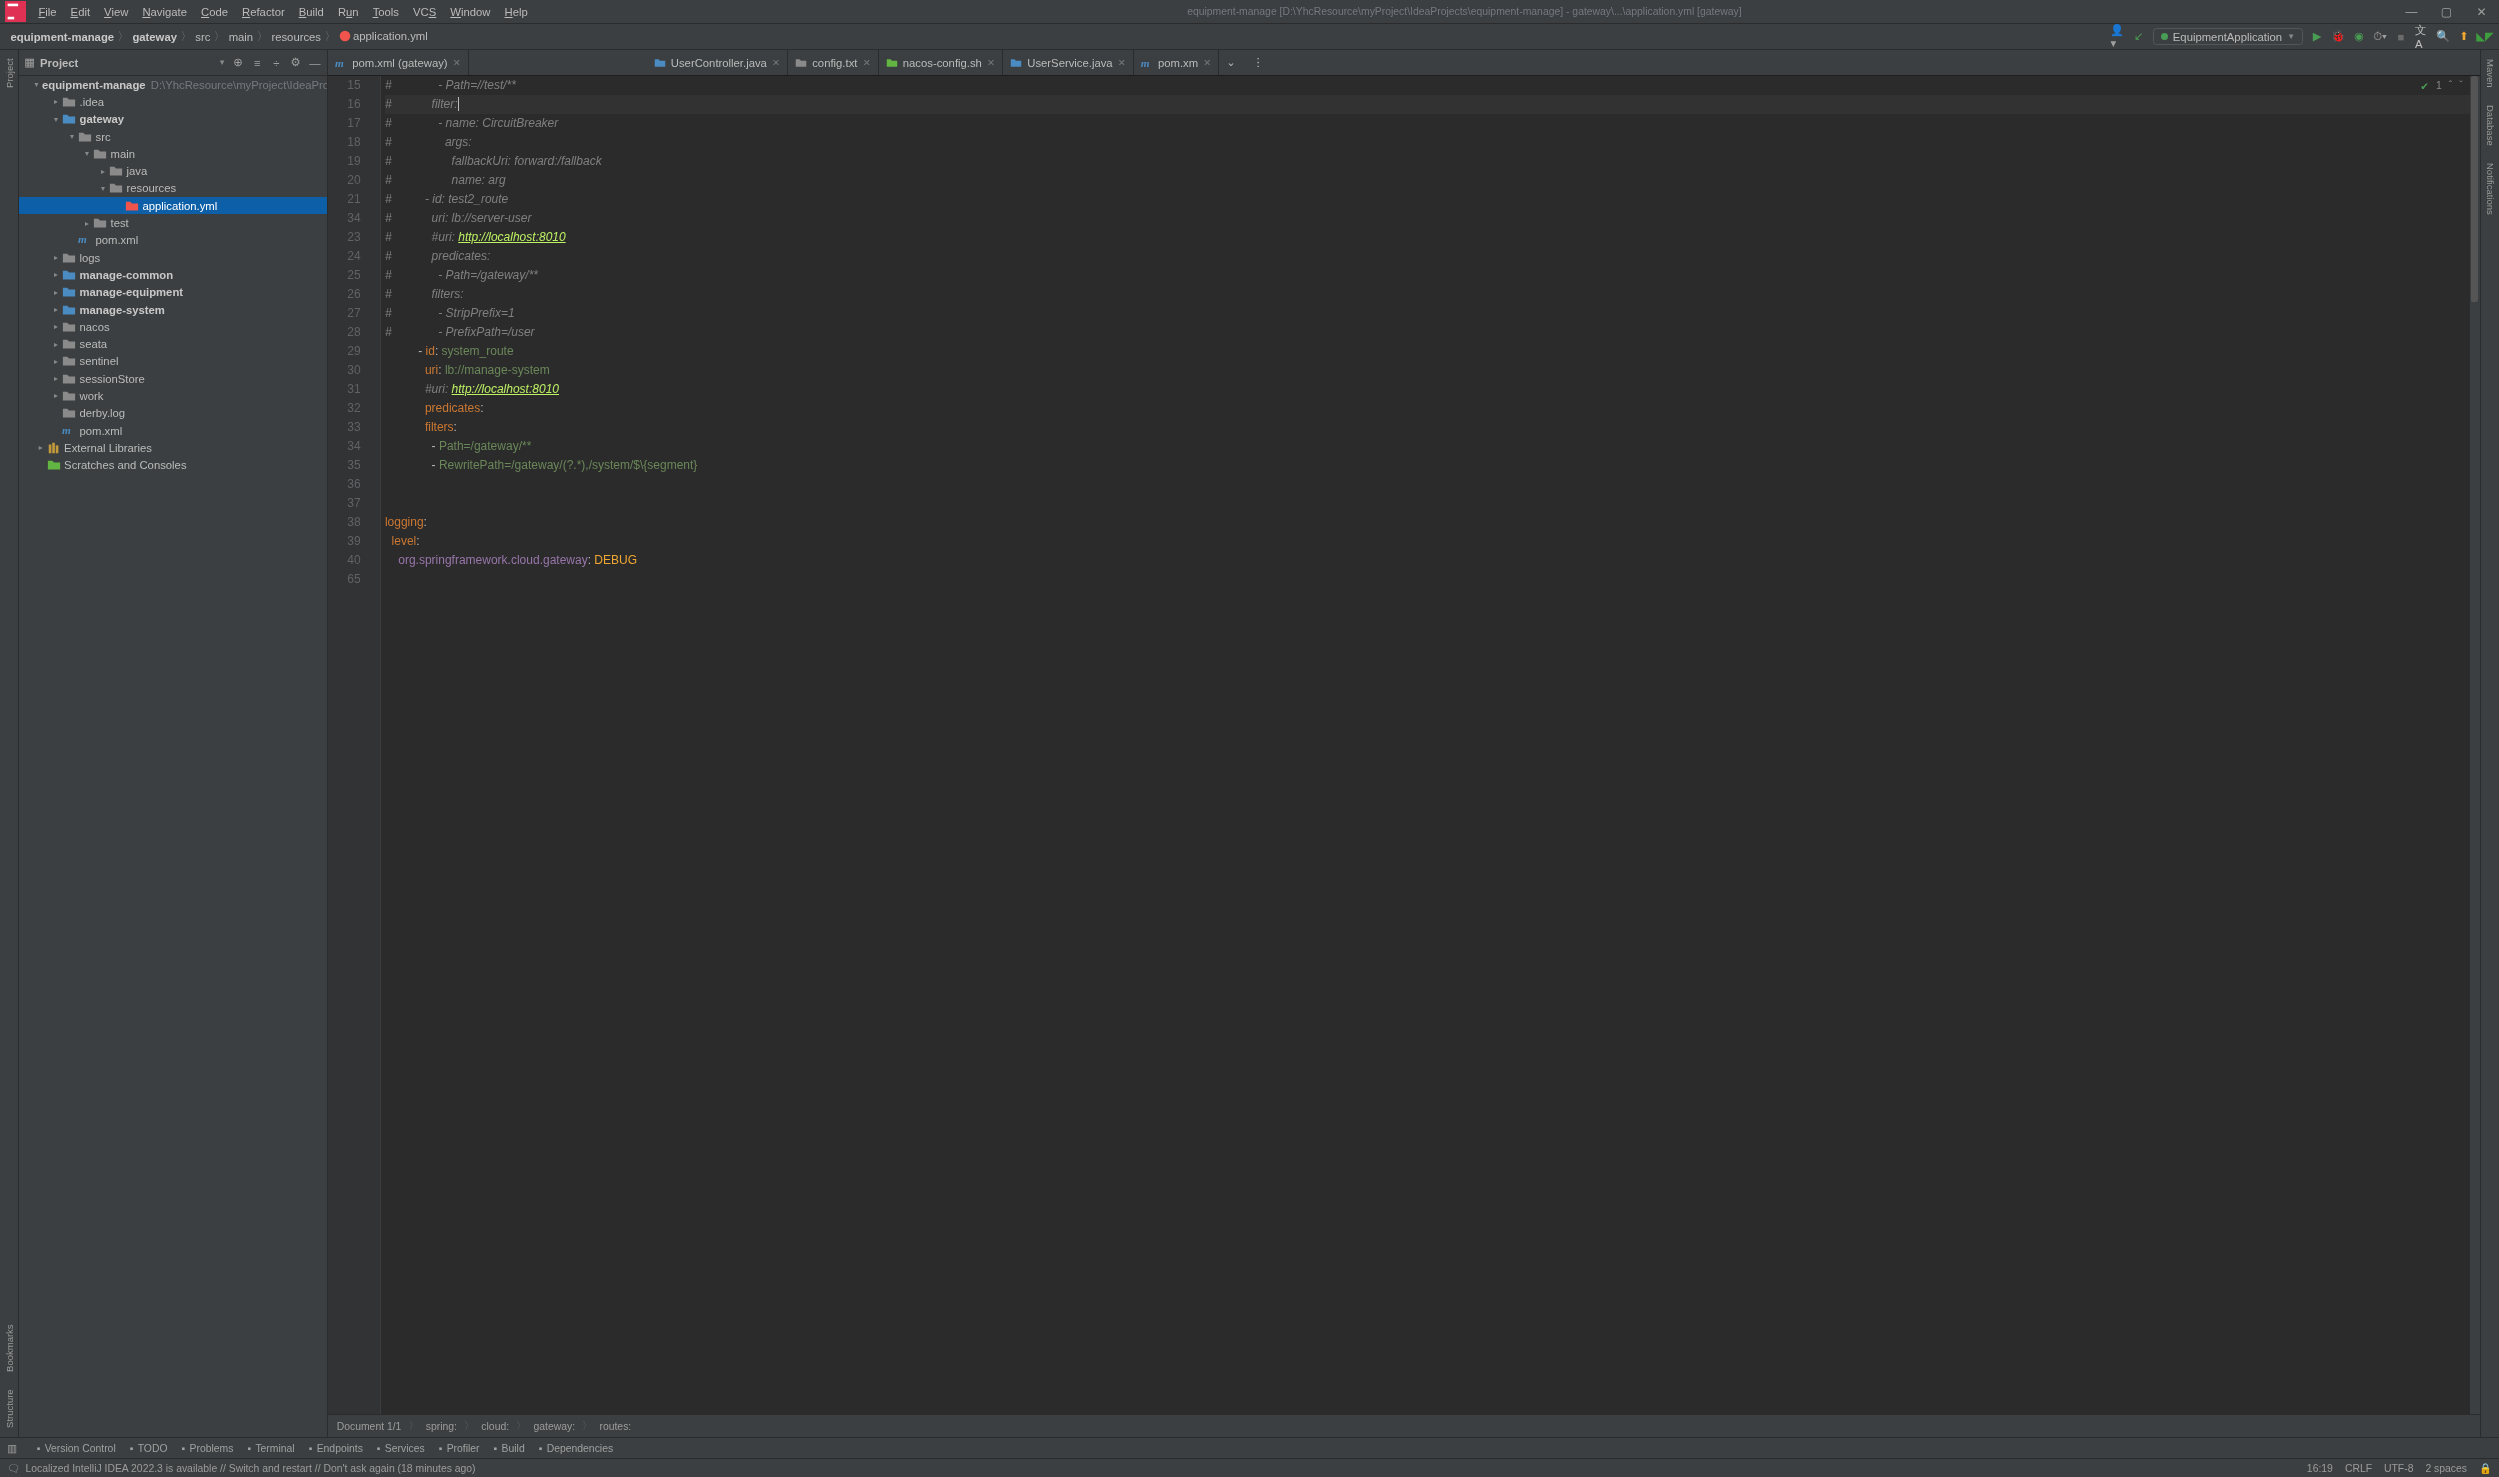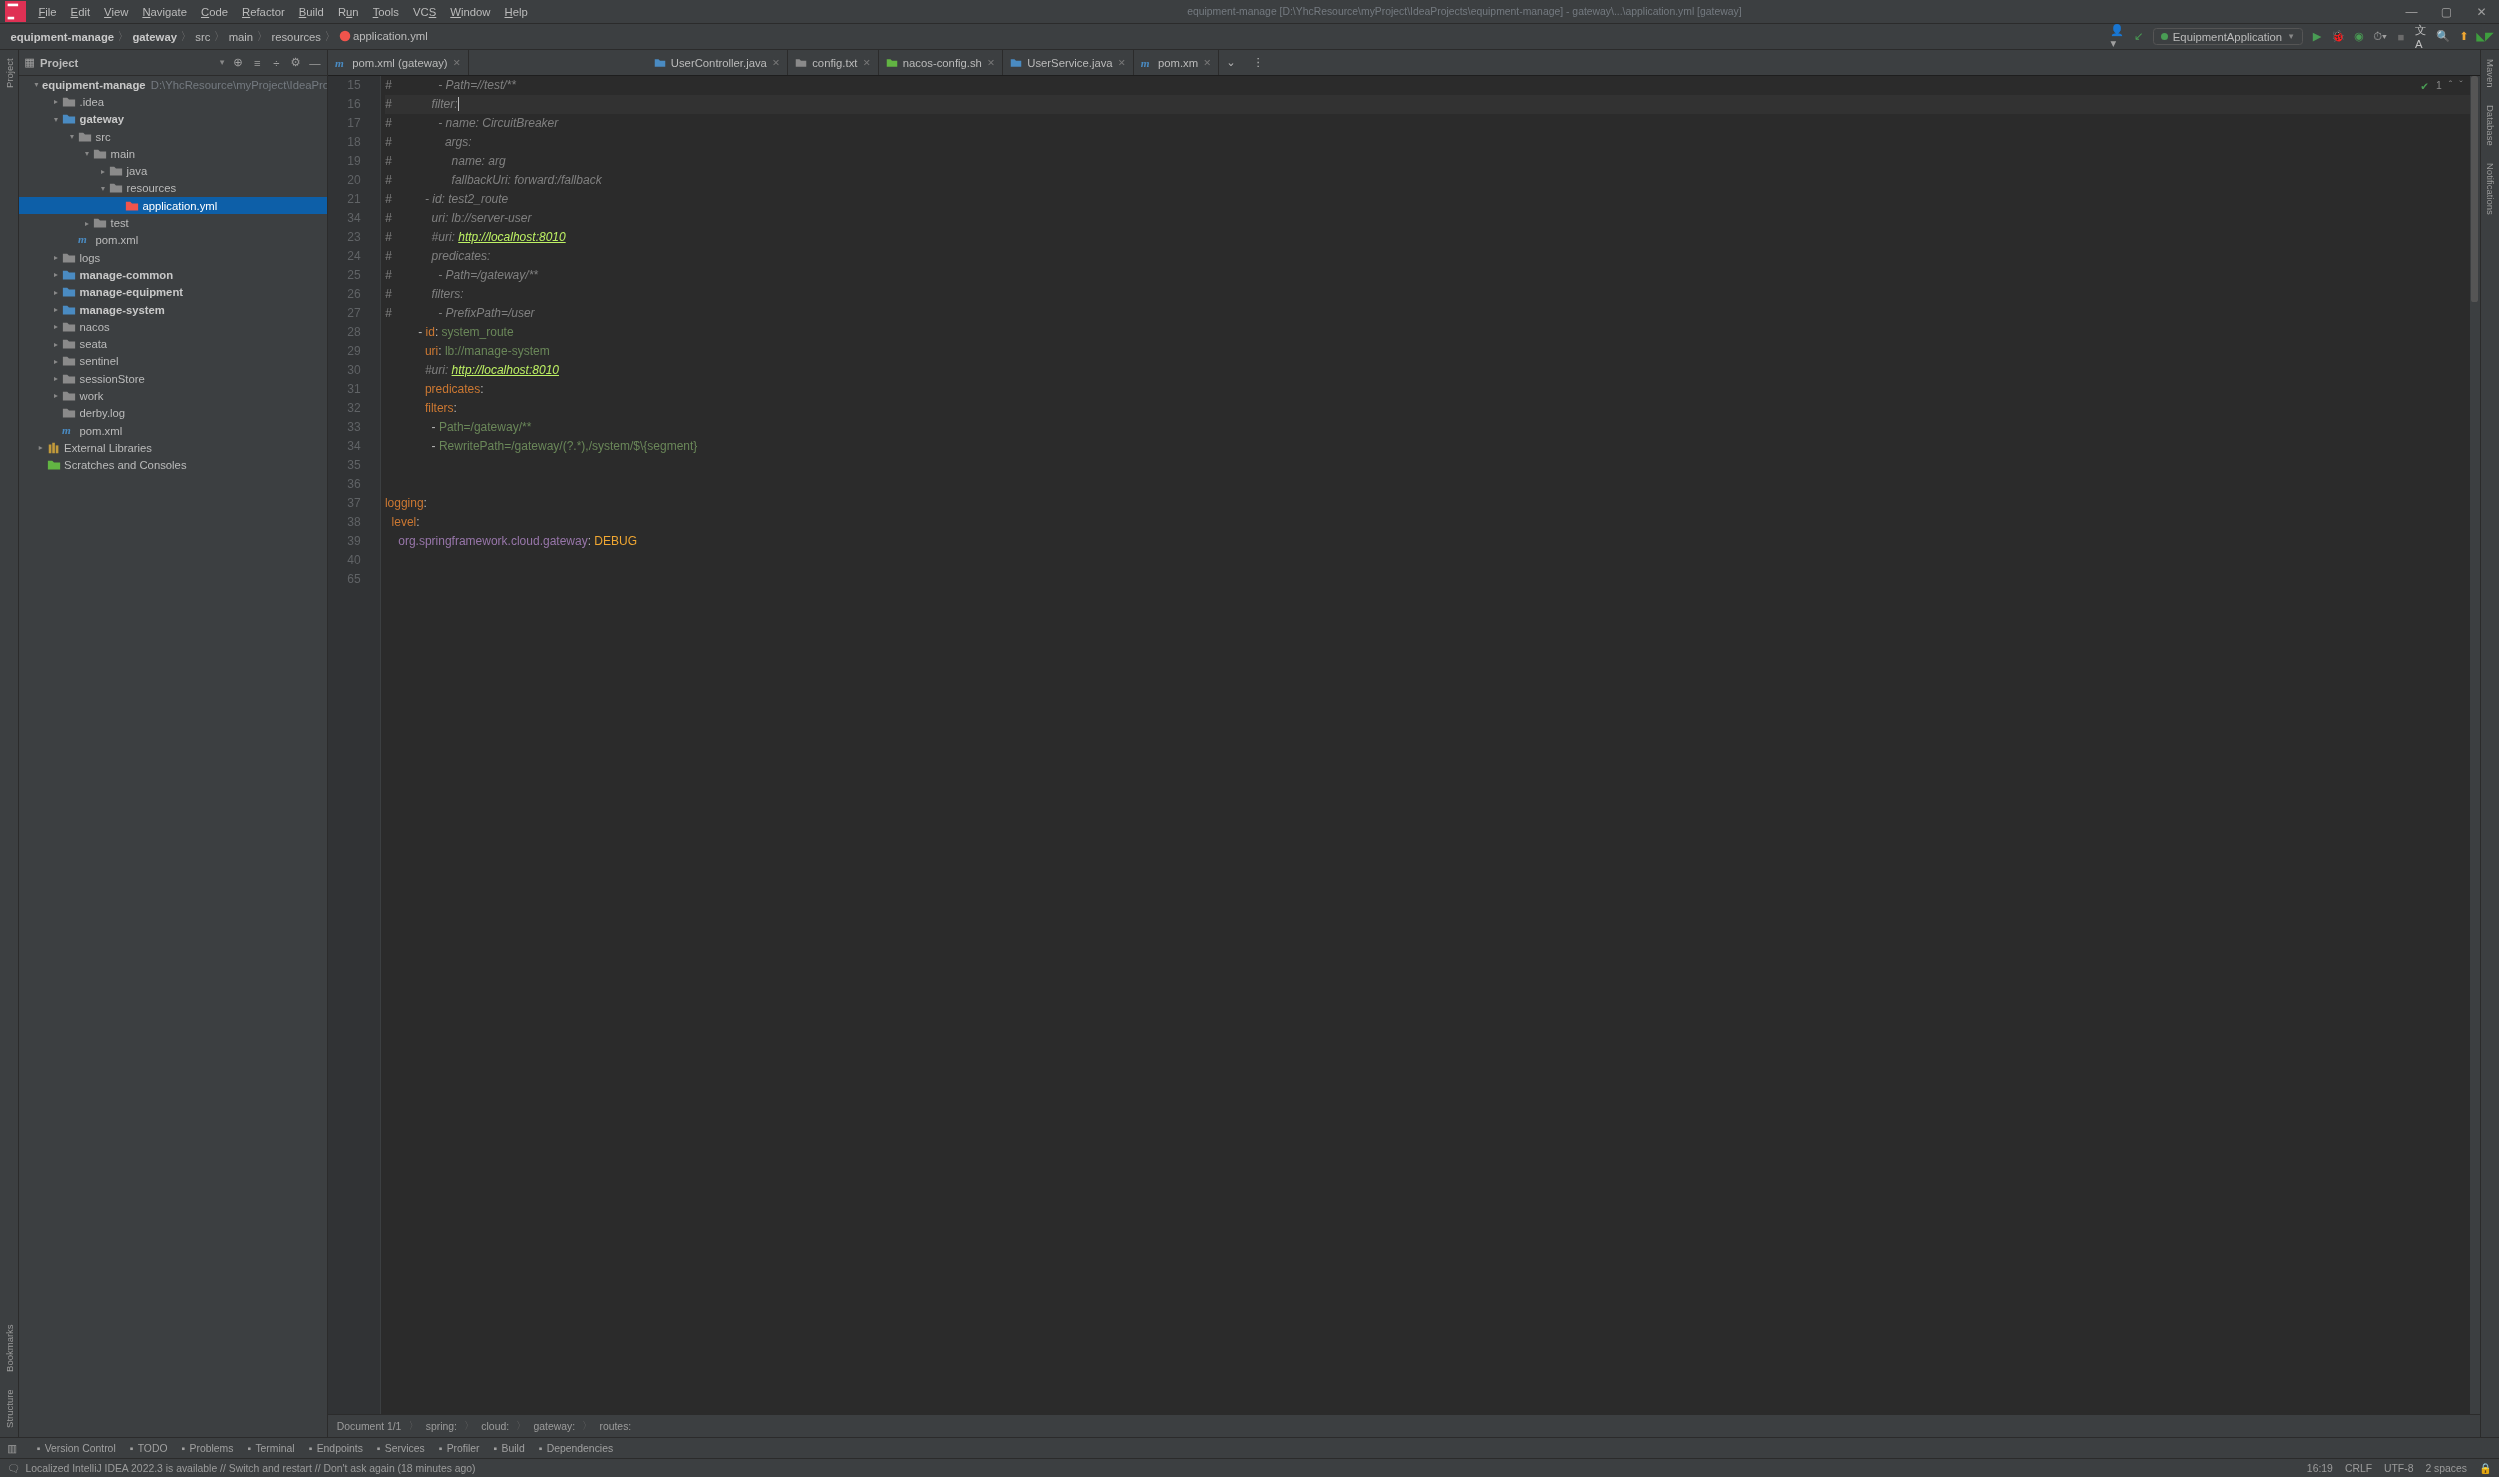--- a/index.html
+++ b/index.html
@@ -427,28 +427,29 @@
           <div>39</div>
           <div>40</div>
           <div>65</div>
         </div>
       <div class="fold-gutter"></div>
       <div class="code-lines" id="code">
           <div class="line"><span class="c-comment">#              - Path=//test/**</span></div>
           <div class="line caret-line"><span class="c-comment">#            filter:</span><span class="caret"></span></div>
           <div class="line"><span class="c-comment">#              - name: CircuitBreaker</span></div>
           <div class="line"><span class="c-comment">#                args:</span></div>
+          <div class="line"><span class="c-comment">#                  fallbackUri: forward:/fallback</span></div>
           <div class="line"><span class="c-comment">#                  name: arg</span></div>
-          <div class="line"><span class="c-comment">#                  fallbackUri: forward:/fallback</span></div>
           <div class="line"><span class="c-comment">#          - id: test2_route</span></div>
           <div class="line"><span class="c-comment">#            uri: lb://server-user</span></div>
           <div class="line"><span class="c-comment">#            #uri: </span><span class="c-comment-link">http://localhost:8010</span></div>
           <div class="line"><span class="c-comment">#            predicates:</span></div>
           <div class="line"><span class="c-comment">#              - Path=/gateway/**</span></div>
           <div class="line"><span class="c-comment">#            filters:</span></div>
+          <div class="line"><span class="c-comment">#              - StripPrefix=1</span></div>
           <div class="line"><span class="c-comment">#              - PrefixPath=/user</span></div>
           <div class="line">          - <span class="c-key">id</span>: <span class="c-val">system_route</span></div>
           <div class="line">            <span class="c-key">uri</span>: <span class="c-val">lb://manage-system</span></div>
           <div class="line"><span class="c-comment">            #uri: </span><span class="c-comment-link">http://localhost:8010</span></div>
           <div class="line">            <span class="c-key">predicates</span>:</div>
           <div class="line">            <span class="c-key">filters</span>:</div>
           <div class="line">              - <span class="c-val">Path=/gateway/**</span></div>
           <div class="line">              - <span class="c-val">RewritePath=/gateway/(?<segment>.*),/system/$\{segment}</segment></span></div>
           <div class="line"></div>
           <div class="line"></div>

